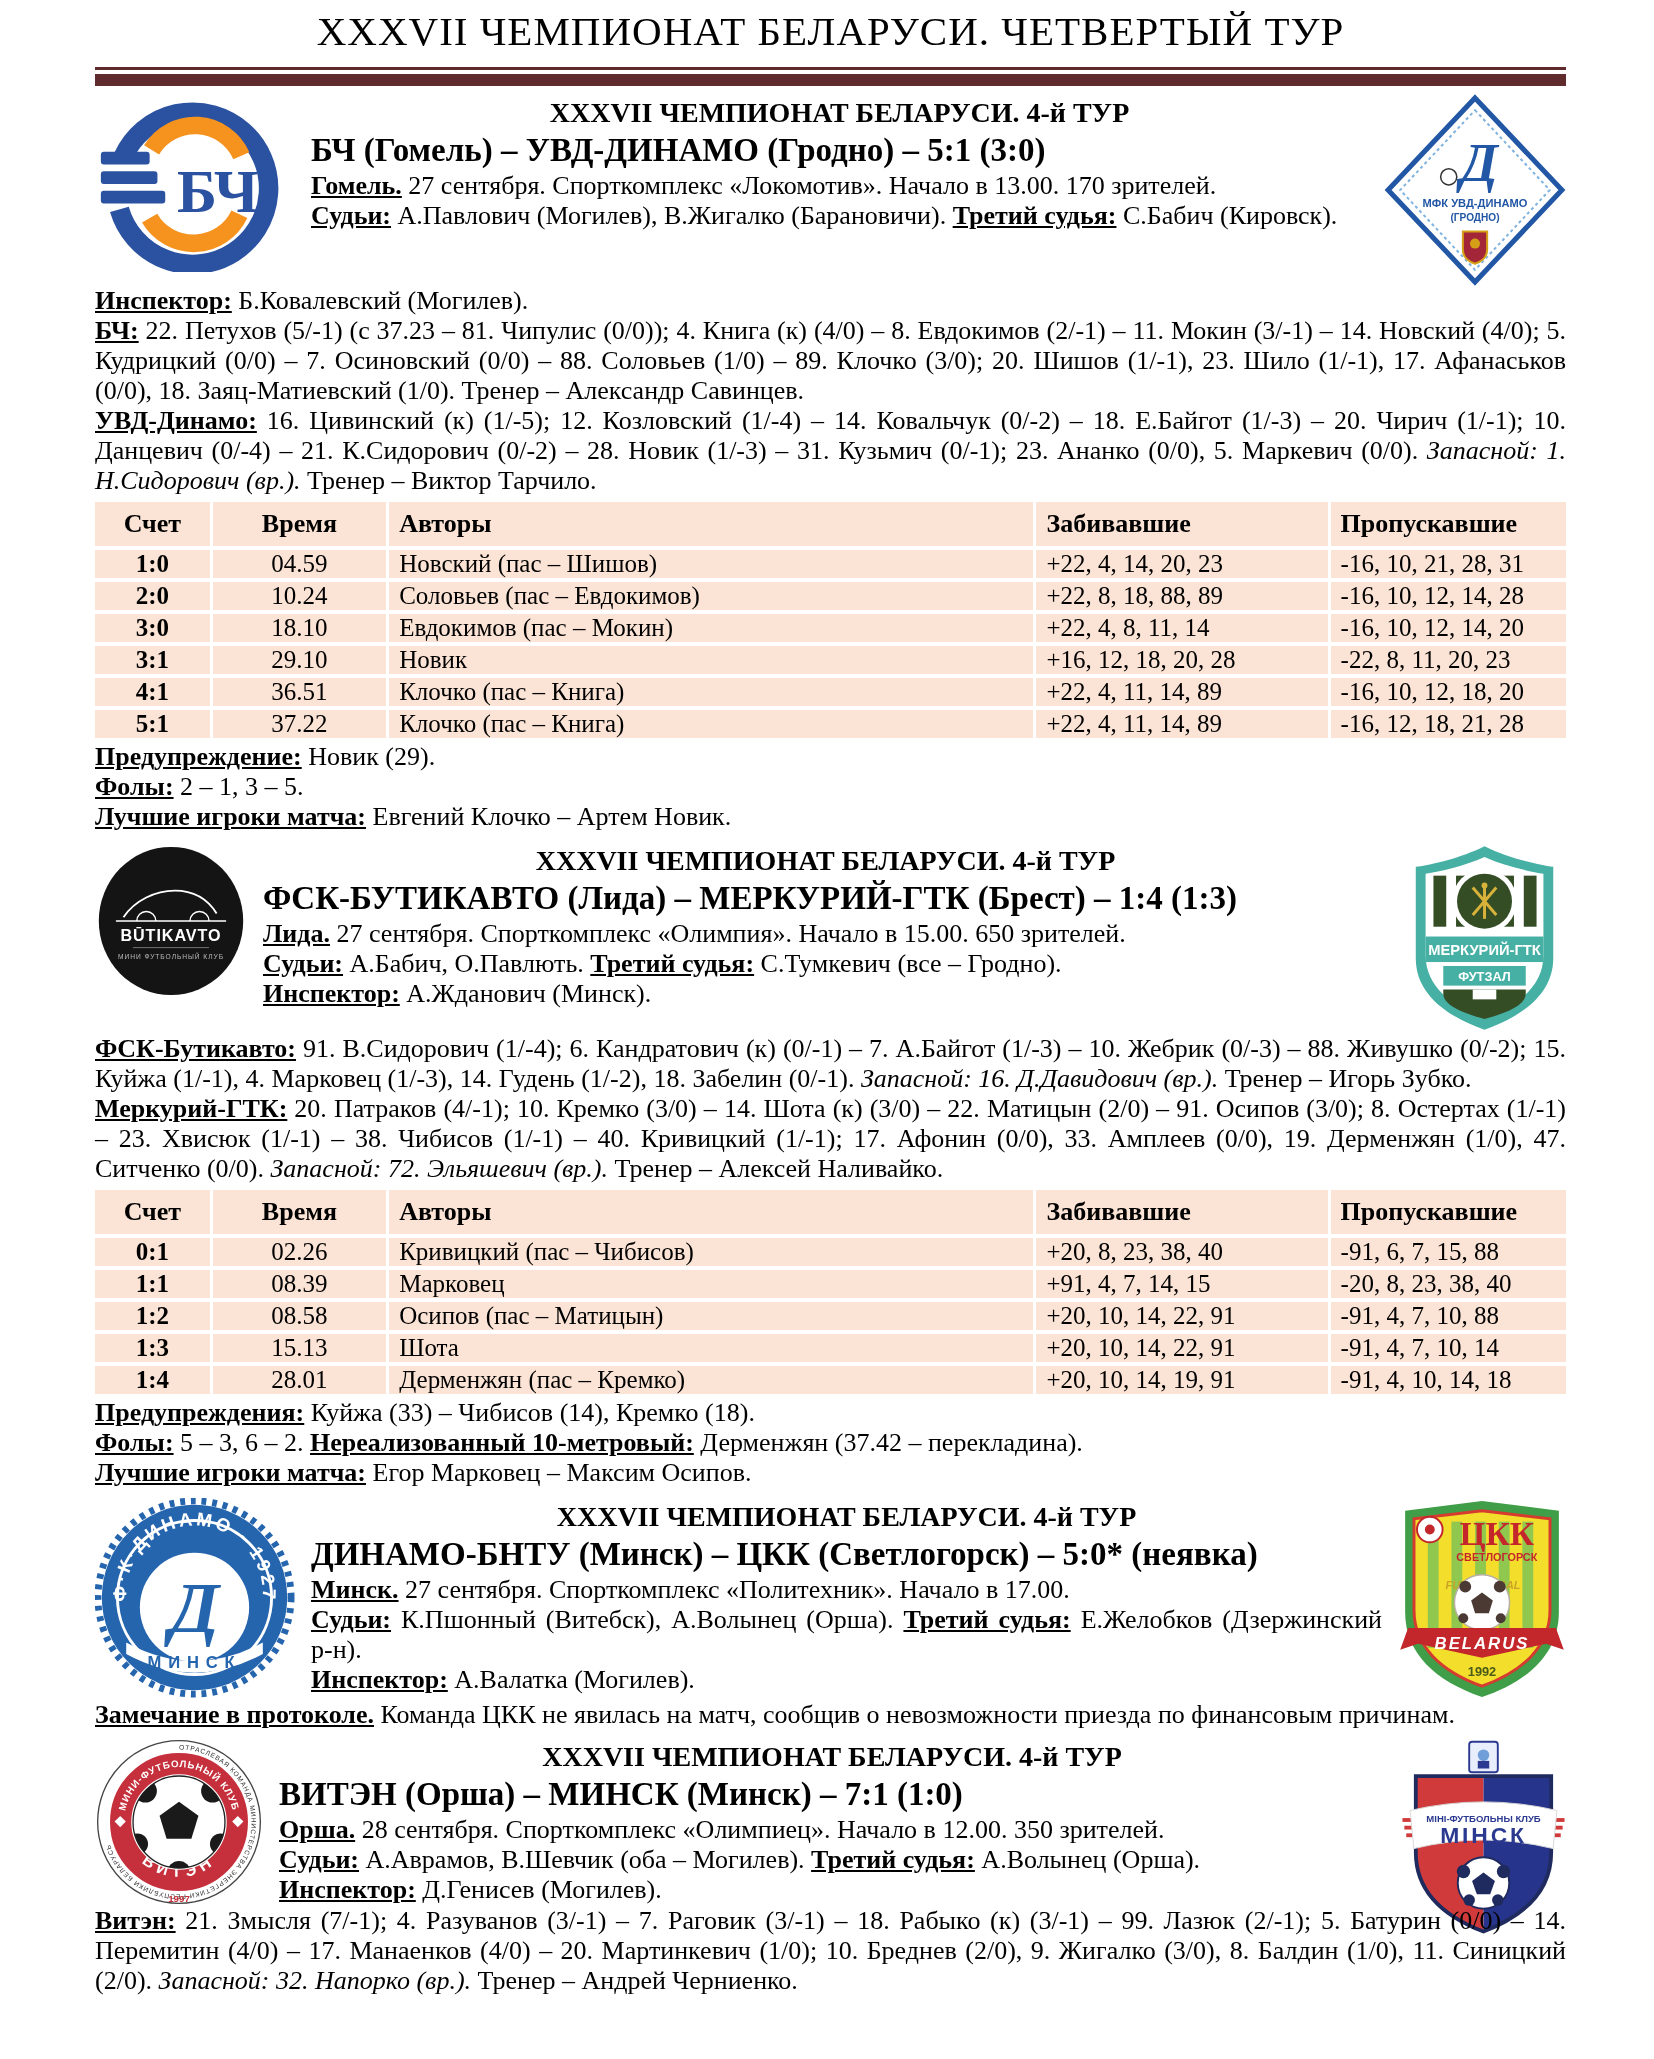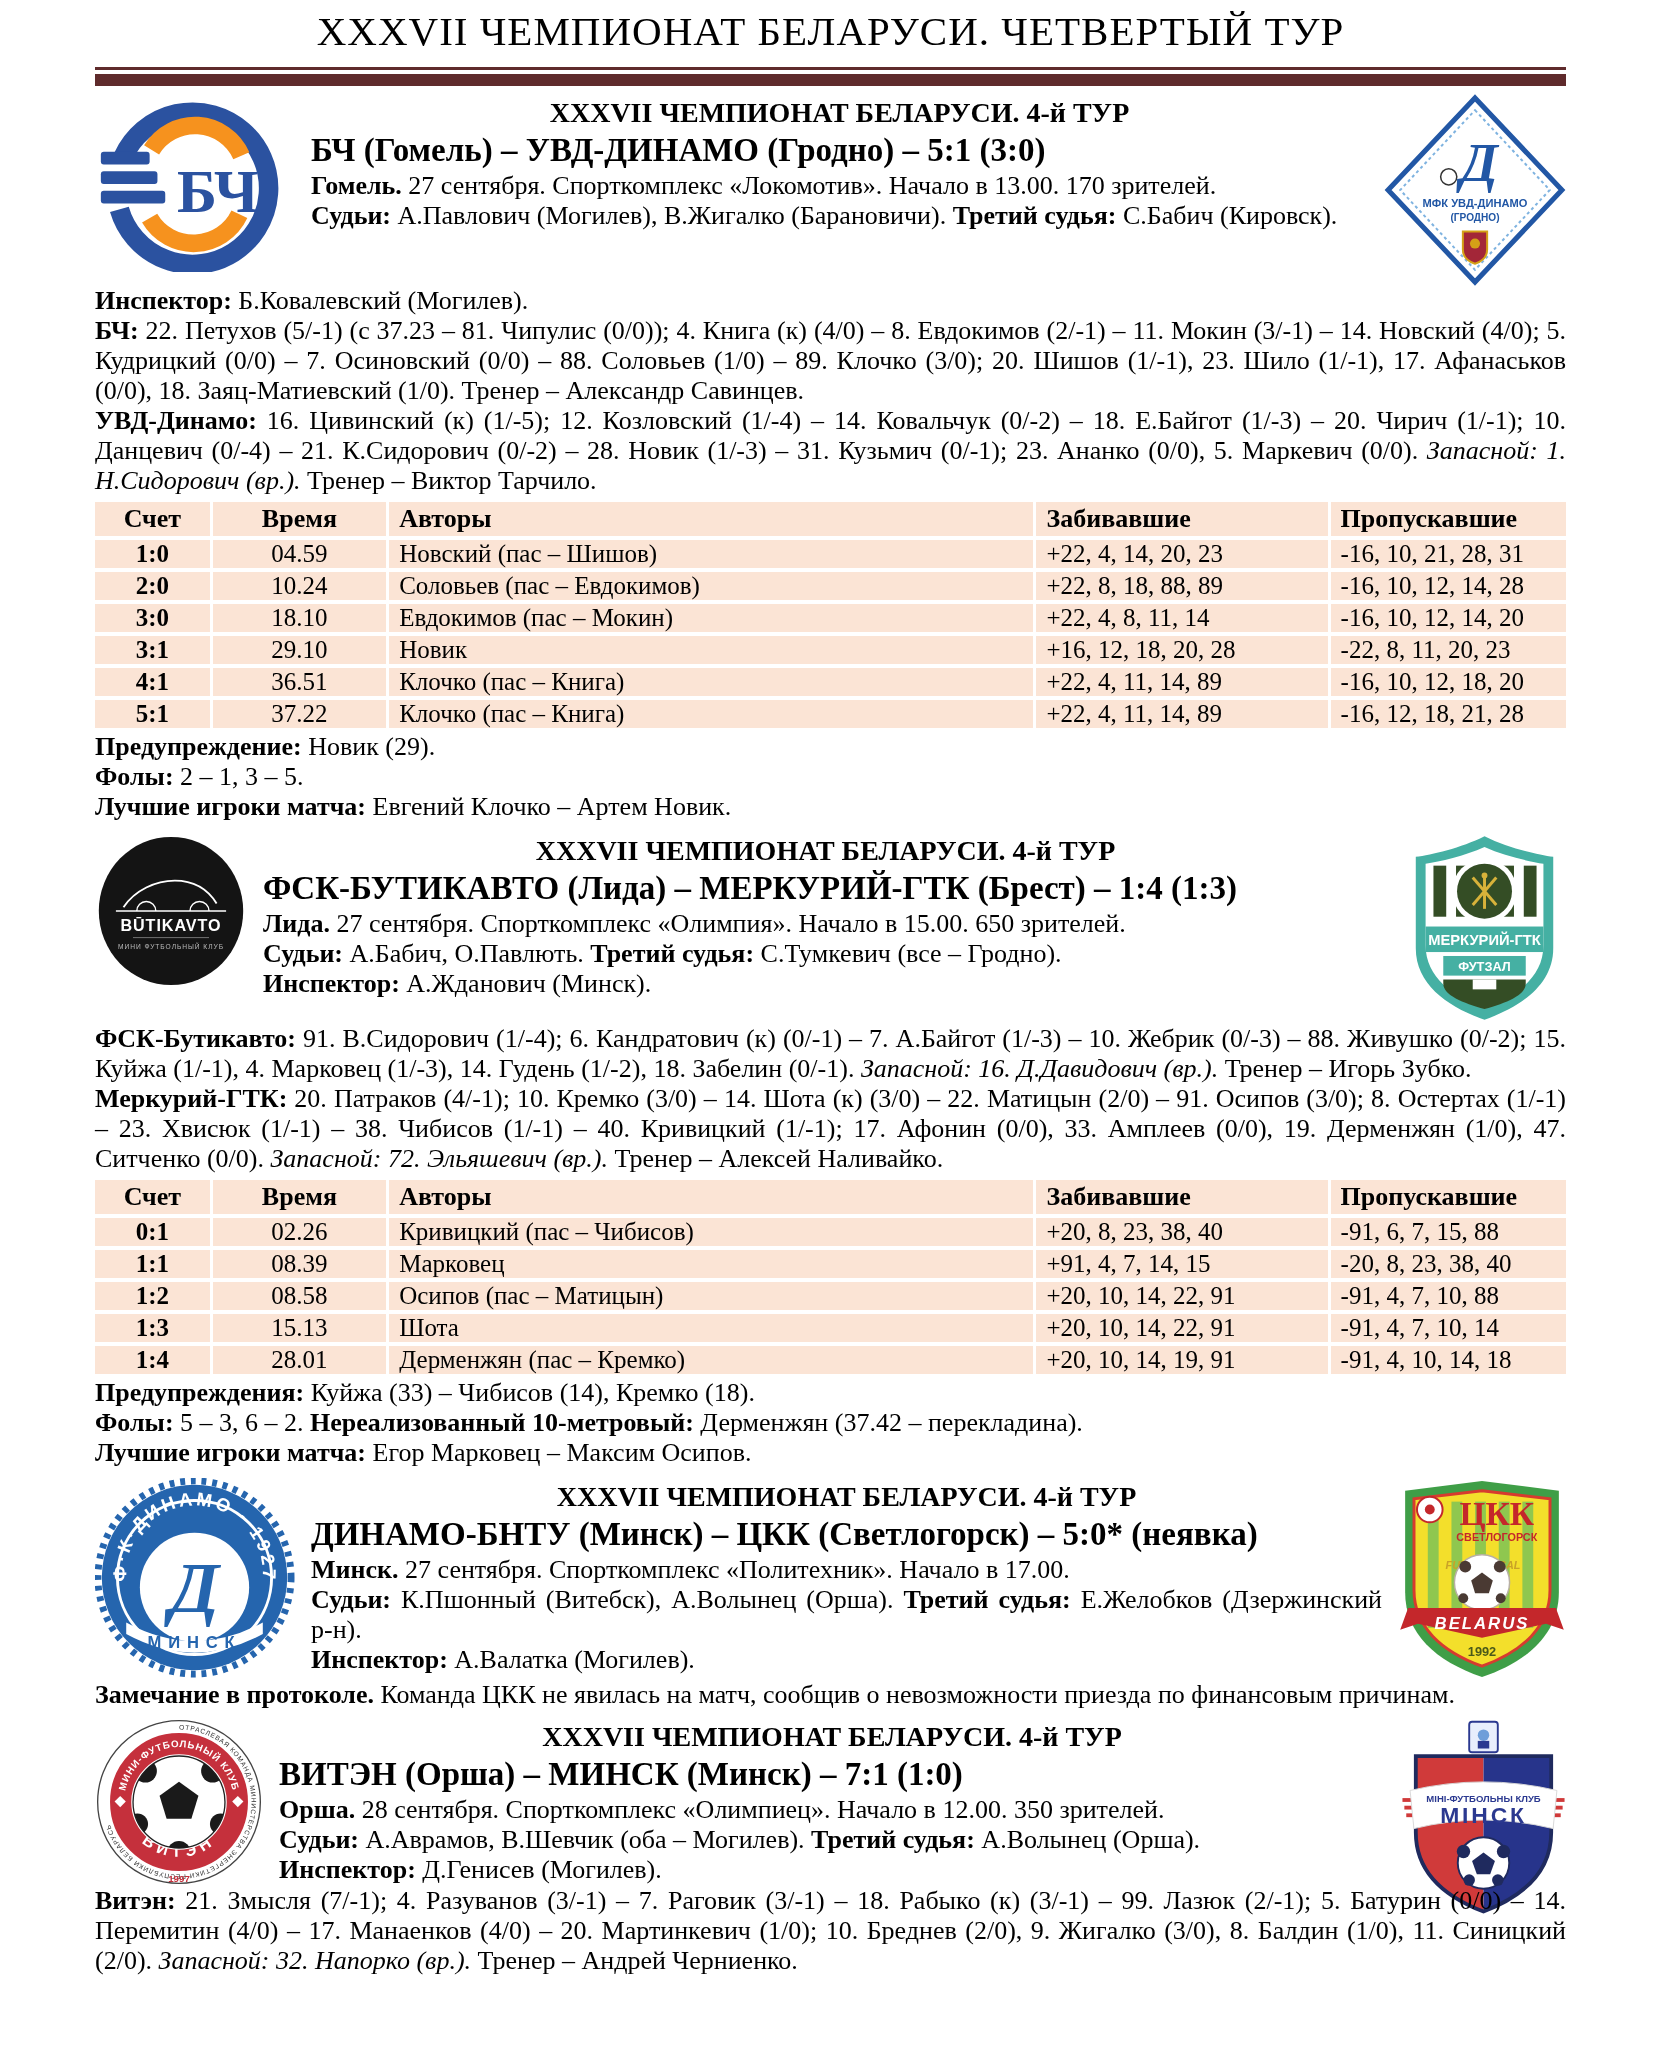--- a/index.html
+++ b/index.html
@@ -12,27 +12,27 @@
   .rule-thick { height:12px; background:#5f2b2c; margin-top:4px; }
 
   .match { margin-top:8px; }
   .match .head { display:flex; align-items:flex-start; }
   .logo { flex:0 0 auto; }
   .center { flex:1 1 auto; padding:0 16px; min-width:0; }
   .tour   { text-align:center; font-weight:bold; font-size:28px; line-height:33px; margin-top:2px; }
   .mtitle { text-align:left; font-weight:bold; font-size:33px; line-height:42px; }
   .detail { text-align:justify; line-height:30px; }
   .full   { text-align:justify; line-height:30px; }
-  .seg-b { font-weight:bold; }
+  .seg-b { font-weight:bold;text-decoration:underline; }
   .seg-i { font-style:italic; }
 
   table.goals { width:100%; border-collapse:separate; border-spacing:0 4px; font-size:25px; margin-top:2px; }
   .goals th, .goals td { background:#fbe4d5; padding:0 10px; height:28px; border-right:3px solid #fff; vertical-align:middle; }
   .goals th:last-child, .goals td:last-child { border-right:none; }
-  .goals th { font-weight:bold; text-align:left; font-size:26px; height:34px; }
+  .goals th { font-weight:bold; text-align:left; font-size:26px; height:44px; }
   .goals th.c0, .goals th.c1 { text-align:center; }
   .goals td.c0 { font-weight:bold; text-align:center; }
   .goals td.c1 { text-align:center; }
 
   svg text { font-family:"Liberation Sans",sans-serif; }
   svg text.serif { font-family:"Liberation Serif",serif; }
   .mfk-logo { margin-bottom:-38px; }
 </style>
 </head>
 <body>

